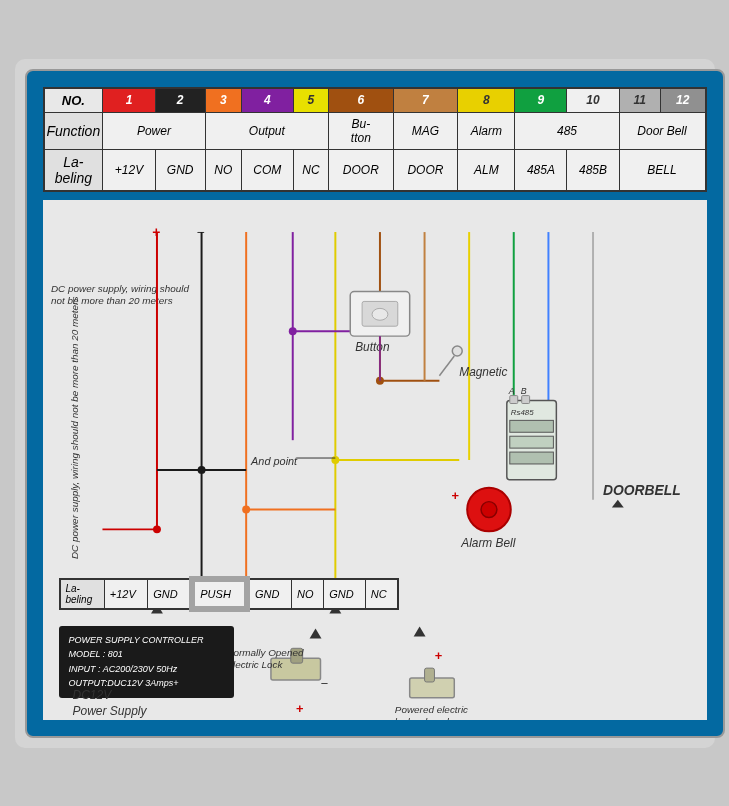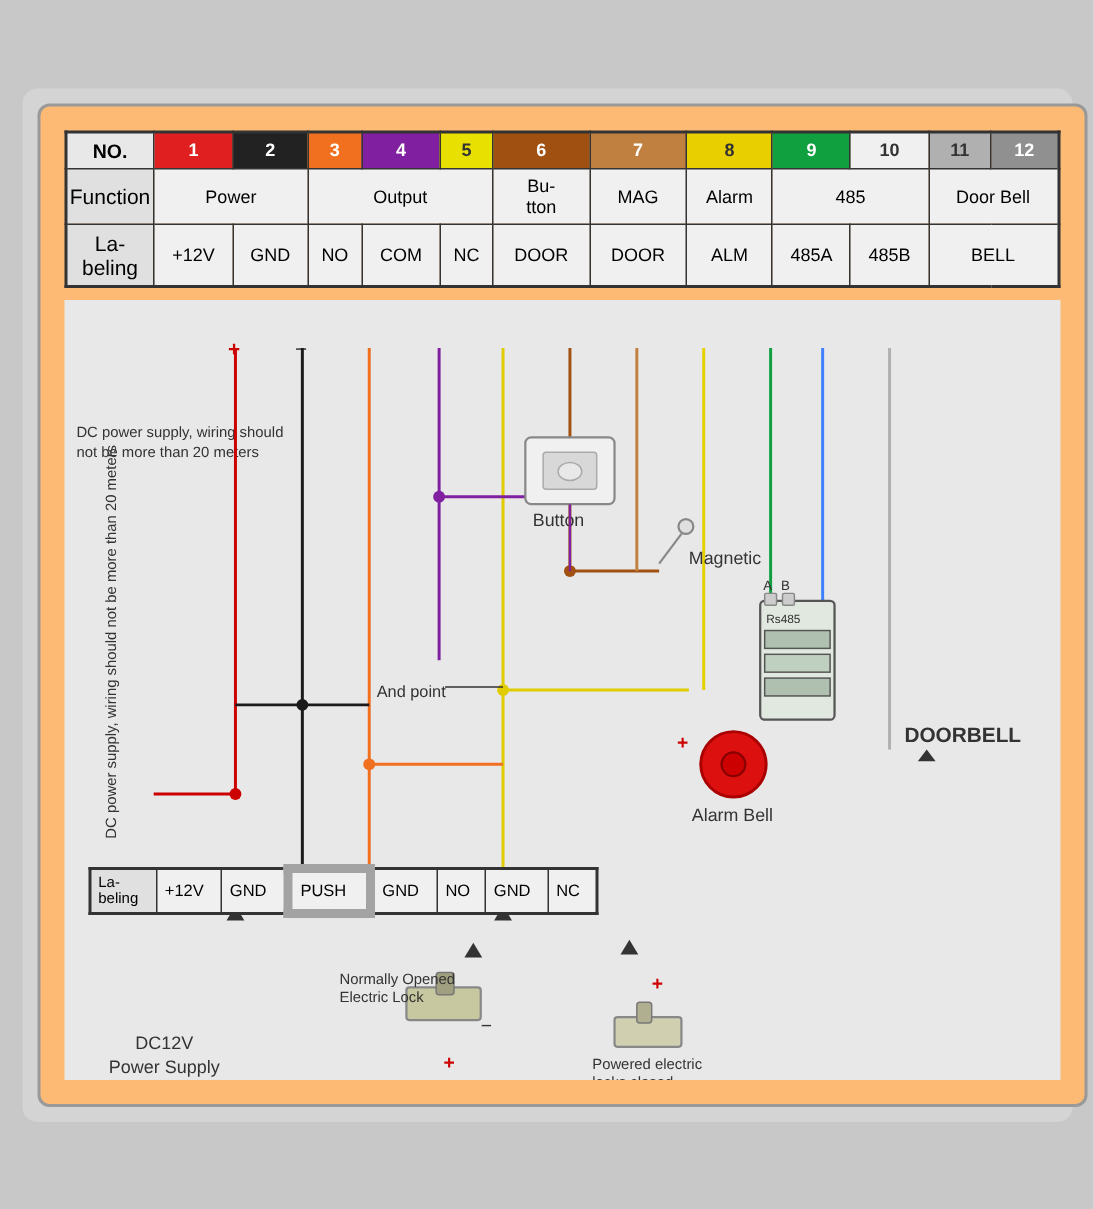--- a/index.html
+++ b/index.html
@@ -6,25 +6,26 @@
     body {
       background: #c8c8c8;
       display: flex;
       justify-content: center;
       align-items: center;
       min-height: 100vh;
       font-family: Arial, sans-serif;
     }
     .diagram-container {
       width: 700px;
-      background: #fdba74;
+      background: #0369a1;
       border: 2px solid #999;
       border-radius: 8px;
       padding: 16px;
       position: relative;
+      font-style: italic;
     }
 
     
     .header-table {
       width: 100%;
       border-collapse: collapse;
       border: 2px solid #333;
       font-size: 12px;
       margin-bottom: 8px;
     }
@@ -240,21 +241,27 @@
           <td style="border:1px solid #333; padding:3px 5px; background:#f0f0f0;">GND</td>
           <td style="border:6px solid #a3a3a3; padding:3px 5px; background:#f0f0f0;">PUSH</td>
           <td style="border:1px solid #333; padding:3px 5px; background:#f0f0f0;">GND</td>
           <td style="border:1px solid #333; padding:3px 5px; background:#f0f0f0;">NO</td>
           <td style="border:1px solid #333; padding:3px 5px; background:#f0f0f0;">GND</td>
           <td style="border:1px solid #333; padding:3px 5px; background:#f0f0f0;">NC</td>
         </tr>
       </tbody>
         </table>
 
-
-      <div style="position:absolute; bottom:0px; left:30px; font-size:12px; color:#333; text-align:center; line-height:1.3;">
+      <div style="position:absolute; bottom:22px; left:16px; width:175px; background:#1a1a1a; color:white; padding:7px 10px; font-size:9px; line-height:1.6; border-radius:3px;">
+        <div>POWER SUPPLY CONTROLLER</div>
+        <div>MODEL : 801</div>
+        <div>INPUT  : AC200/230V  50Hz</div>
+        <div>OUTPUT:DUC12V  3Amps+</div>
+      </div>
+
+      <div style="position:absolute; bottom:0px; left:30px; font-size:12px; color:#333; text-align:left; line-height:1.3;">
         DC12V<br>Power Supply
       </div>
 
     </div>
 
   </div>
 </div>
 
 </body></html>

